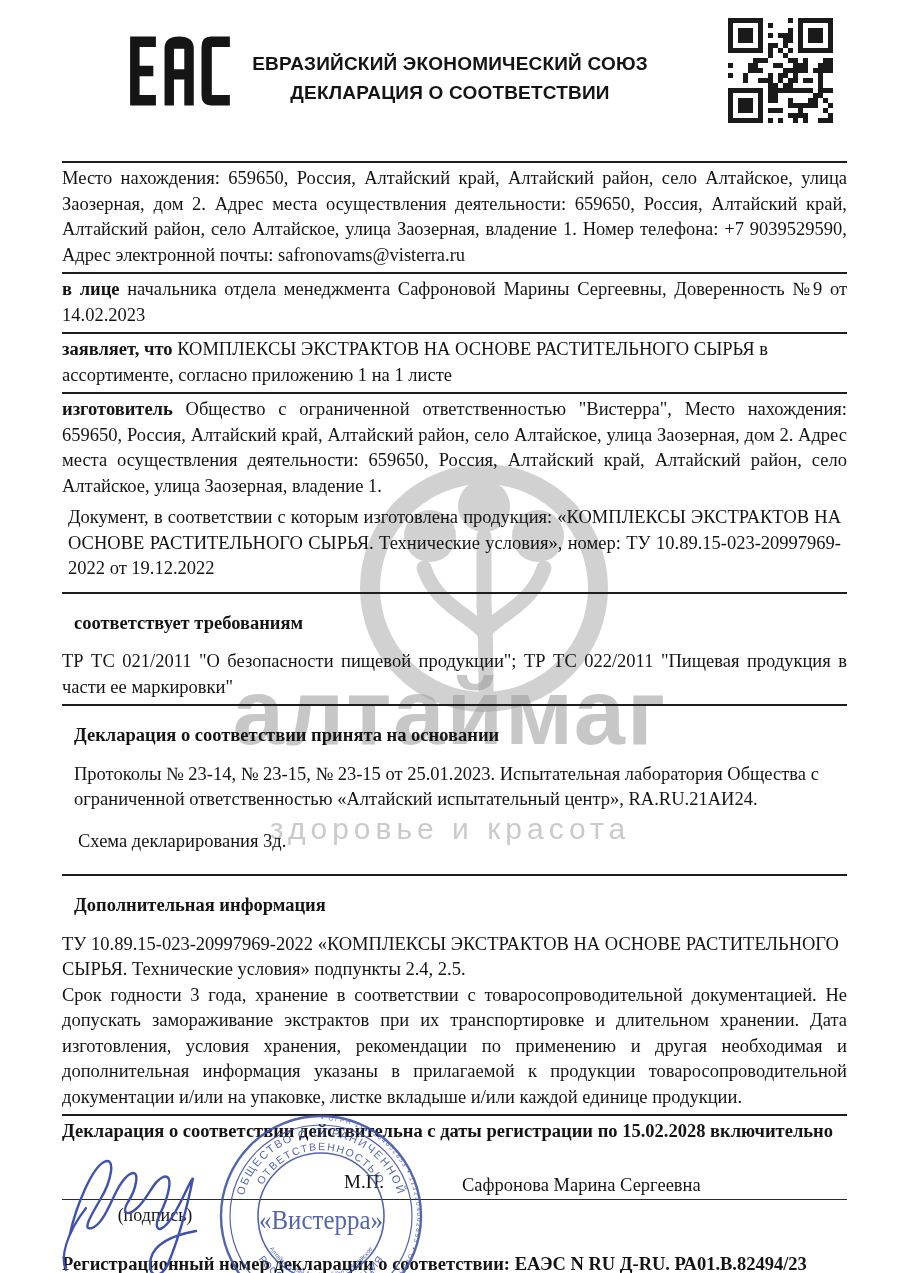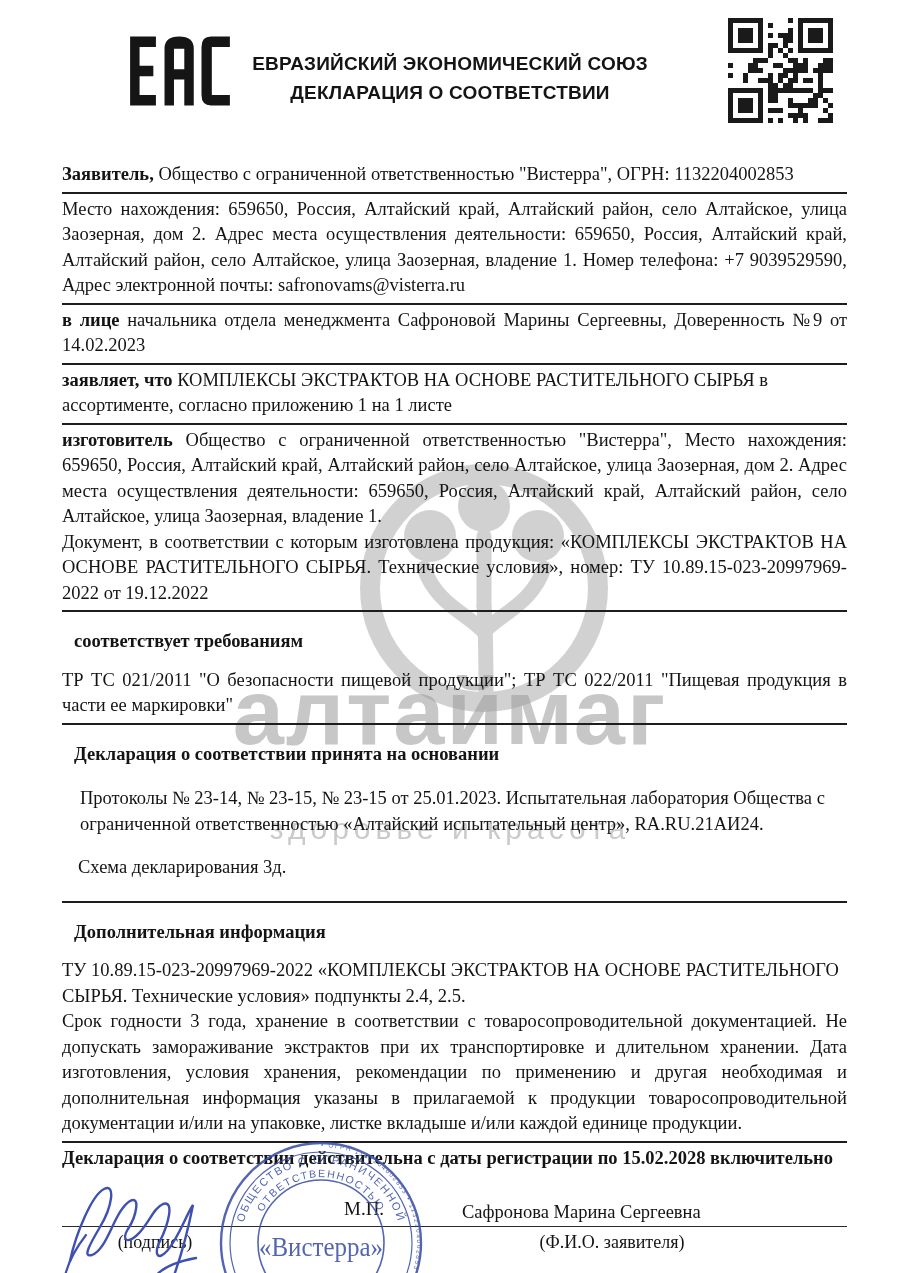--- a/index.html
+++ b/index.html
@@ -289,53 +289,52 @@
       <rect x="50" y="100" width="5" height="5" fill="#1a1a1a"></rect>
       <rect x="65" y="100" width="5" height="5" fill="#1a1a1a"></rect>
       <rect x="75" y="100" width="5" height="5" fill="#1a1a1a"></rect>
       <rect x="90" y="100" width="5" height="5" fill="#1a1a1a"></rect>
       <rect x="95" y="100" width="5" height="5" fill="#1a1a1a"></rect>
       <rect x="100" y="100" width="5" height="5" fill="#1a1a1a"></rect>
     </svg>
 
   <div class="body">
 
-    <p class="row"><span class="lead">Заявитель,</span><span> Общество с ограниченной ответственностью "Вистерра", ОГРН: 1132204002853</span></p>
 
     <div class="rule"></div>
 
     <p class="row just">Место нахождения: 659650, Россия, Алтайский край, Алтайский район, село Алтайское, улица Заозерная, дом 2. Адрес места осуществления деятельности: 659650, Россия, Алтайский край, Алтайский район, село Алтайское, улица Заозерная, владение 1. Номер телефона: +7 9039529590, Адрес электронной почты: safronovams@visterra.ru</p>
 
     <div class="rule"></div>
 
     <p class="row just"><span class="lead">в лице</span><span> начальника отдела менеджмента Сафроновой Марины Сергеевны, Доверенность №9 от 14.02.2023</span></p>
 
     <div class="rule"></div>
 
     <p class="row"><span class="lead">заявляет, что</span><span> КОМПЛЕКСЫ ЭКСТРАКТОВ НА ОСНОВЕ РАСТИТЕЛЬНОГО СЫРЬЯ в ассортименте, согласно приложению 1 на 1 листе</span></p>
 
     <div class="rule"></div>
 
     <div class="row">
       <p class="just" style="margin:0"><span class="lead">изготовитель</span><span> Общество с ограниченной ответственностью "Вистерра", Место нахождения: 659650, Россия, Алтайский край, Алтайский район, село Алтайское, улица Заозерная, дом 2. Адрес места осуществления деятельности: 659650, Россия, Алтайский край, Алтайский район, село Алтайское, улица Заозерная, владение 1.</span></p>
-      <p class="just" style="margin:0">Документ, в соответствии с которым изготовлена продукция: «КОМПЛЕКСЫ ЭКСТРАКТОВ НА ОСНОВЕ РАСТИТЕЛЬНОГО СЫРЬЯ.  Технические условия», номер: ТУ 10.89.15-023-20997969-2022 от 19.12.2022</p>
+      <p class="just" style="margin:6px">Документ, в соответствии с которым изготовлена продукция: «КОМПЛЕКСЫ ЭКСТРАКТОВ НА ОСНОВЕ РАСТИТЕЛЬНОГО СЫРЬЯ.  Технические условия», номер: ТУ 10.89.15-023-20997969-2022 от 19.12.2022</p>
     </div>
 
     <div class="rule"></div>
 
     <div class="row">
       <h3 class="sec">соответствует требованиям</h3>
       <p class="just" style="margin:0">ТР ТС 021/2011 "О безопасности пищевой продукции"; ТР ТС 022/2011 "Пищевая продукция в части ее маркировки"</p>
     </div>
 
     <div class="rule"></div>
 
     <div class="row">
       <h3 class="sec">Декларация о соответствии принята на основании</h3>
-      <p style="margin:18px">Протоколы № 23-14, № 23-15,  № 23-15 от 25.01.2023.  Испытательная лаборатория Общества с ограниченной ответственностью «Алтайский испытательный центр», RA.RU.21АИ24.</p>
+      <p style="margin:12px">Протоколы № 23-14, № 23-15,  № 23-15 от 25.01.2023.  Испытательная лаборатория Общества с ограниченной ответственностью «Алтайский испытательный центр», RA.RU.21АИ24.</p>
       <p style="margin:16px">Схема декларирования 3д.</p>
     </div>
 
     <div class="rule"></div>
 
     <div class="row">
       <h3 class="sec">Дополнительная информация</h3>
       <p style="margin:0">ТУ 10.89.15-023-20997969-2022 «КОМПЛЕКСЫ ЭКСТРАКТОВ НА ОСНОВЕ РАСТИТЕЛЬНОГО СЫРЬЯ.  Технические условия» подпункты 2.4, 2.5.</p>
       <p class="just" style="margin:0">Срок годности 3 года, хранение в соответствии с товаросопроводительной документацией. Не допускать замораживание экстрактов при их транспортировке и длительном хранении.  Дата изготовления,  условия хранения, рекомендации по применению и другая  необходимая и дополнительная информация указаны в прилагаемой к продукции товаросопроводительной документации и/или на упаковке, листке вкладыше и/или каждой единице продукции.</p>
     </div>
@@ -353,21 +352,20 @@
                  C99 105 118 97 140 93" fill="none" stroke="#3f51b0" stroke-width="2.4" stroke-linecap="round"></path>
         <path d="M30 70 C10 96 4 120 10 132" fill="none" stroke="#3f51b0" stroke-width="2.2" stroke-linecap="round"></path>
       </svg>
 
       <div class="sig-line"></div>
       <div class="cap-sign">(подпись)</div>
 
       <span class="mp">М.П.</span>
 
       <div class="fio-name">Сафронова Марина Сергеевна</div>
-      <div class="cap-fio">(Ф.И.О. заявителя)</div>
 
       <svg class="stamp" viewBox="-106 -106 212 212" xmlns="http://www.w3.org/2000/svg">
         <defs>
           <path id="arcTO" d="M -78.8 -13.9 A 80 80 0 0 1 78.8 -13.9"></path>
           <path id="arcTI" d="M -63.7 -17.1 A 66 66 0 0 1 63.7 -17.1"></path>
           <path id="arcBO" d="M -62.3 43.6 A 76 76 0 0 0 62.3 43.6"></path>
           <path id="arcBS" d="M -52.8 30.5 A 61 61 0 0 0 52.8 30.5"></path>
           <path id="arcNum" d="M 0 -96 A 96 96 0 1 1 -0.05 -96"></path>
         </defs>
         <g stroke="#3c50a5" fill="none">

